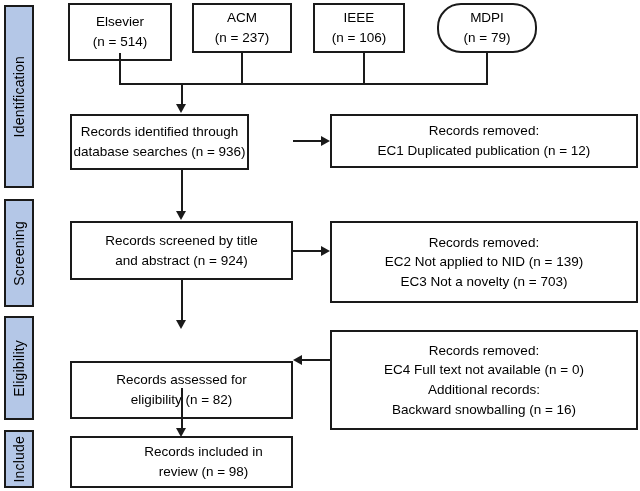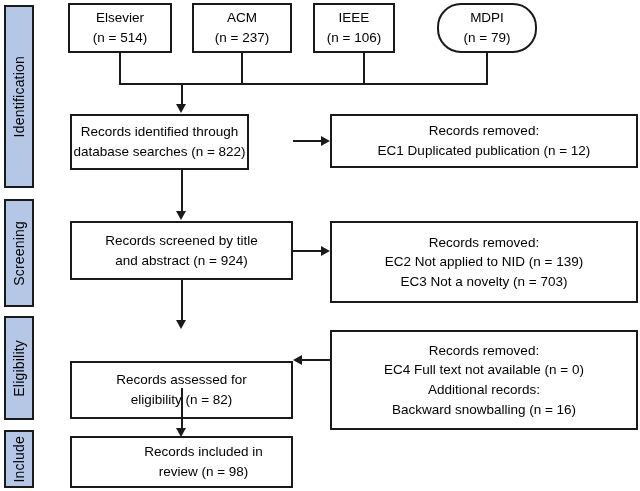--- a/index.html
+++ b/index.html
@@ -83,50 +83,50 @@
   <div class="phase" style="left:4px;top:199px;width:30px;height:108px;">
     <span class="ptext">Screening</span>
   </div>
   <div class="phase" style="left:4px;top:316px;width:30px;height:104px;">
     <span class="ptext">Eligibility</span>
   </div>
   <div class="phase" style="left:4px;top:430px;width:30px;height:58px;">
     <span class="ptext">Include</span>
   </div>
 
-  <div class="box" style="left:68px;top:3px;width:104px;height:50px;">
+  <div class="box" style="left:68px;top:3px;width:104px;height:58px;">
     <span class="ln">Elsevier</span>
     <span class="ln">(n = 514)</span>
   </div>
   <div class="box" style="left:192px;top:3px;width:100px;height:50px;">
     <span class="ln">ACM</span>
     <span class="ln">(n = 237)</span>
   </div>
-  <div class="box" style="left:313px;top:3px;width:82px;height:50px;">
+  <div class="box" style="left:313px;top:3px;width:92px;height:50px;">
     <span class="ln">IEEE</span>
     <span class="ln">(n = 106)</span>
   </div>
   <div class="box" style="left:437px;top:3px;width:100px;height:50px;border-radius:24px;">
     <span class="ln">MDPI</span>
     <span class="ln">(n = 79)</span>
   </div>
 
   <div class="vline" style="left:119px;top:53px;height:31px;"></div>
   <div class="vline" style="left:241px;top:53px;height:31px;"></div>
   <div class="vline" style="left:363px;top:53px;height:31px;"></div>
   <div class="vline" style="left:486px;top:53px;height:31px;"></div>
 
   <div class="hline" style="left:119px;top:83px;width:369px;"></div>
 
   <div class="vline" style="left:181px;top:83px;height:23px;"></div>
   <div class="arrow-down" style="left:176px;top:104px;"></div>
 
   <div class="box" style="left:70px;top:114px;width:179px;height:56px;">
     <span class="ln">Records identified through</span>
-    <span class="ln">database searches (n = 822)</span>
+    <span class="ln">database searches (n = 936)</span>
   </div>
   <div class="box" style="left:330px;top:114px;width:308px;height:54px;">
     <span class="ln">Records removed:</span>
     <span class="ln">EC1 Duplicated publication (n = 12)</span>
   </div>
   <div class="hline" style="left:293px;top:140px;width:29px;"></div>
   <div class="arrow-right" style="left:321px;top:135.5px;"></div>
 
   <div class="vline" style="left:181px;top:170px;height:42px;"></div>
   <div class="arrow-down" style="left:176px;top:211px;"></div>

